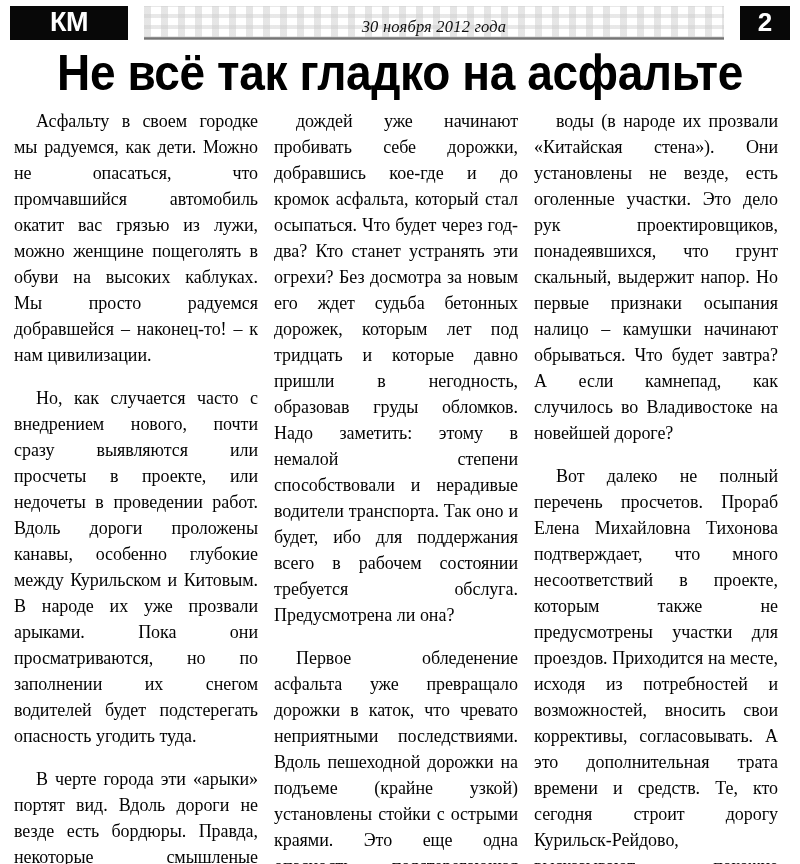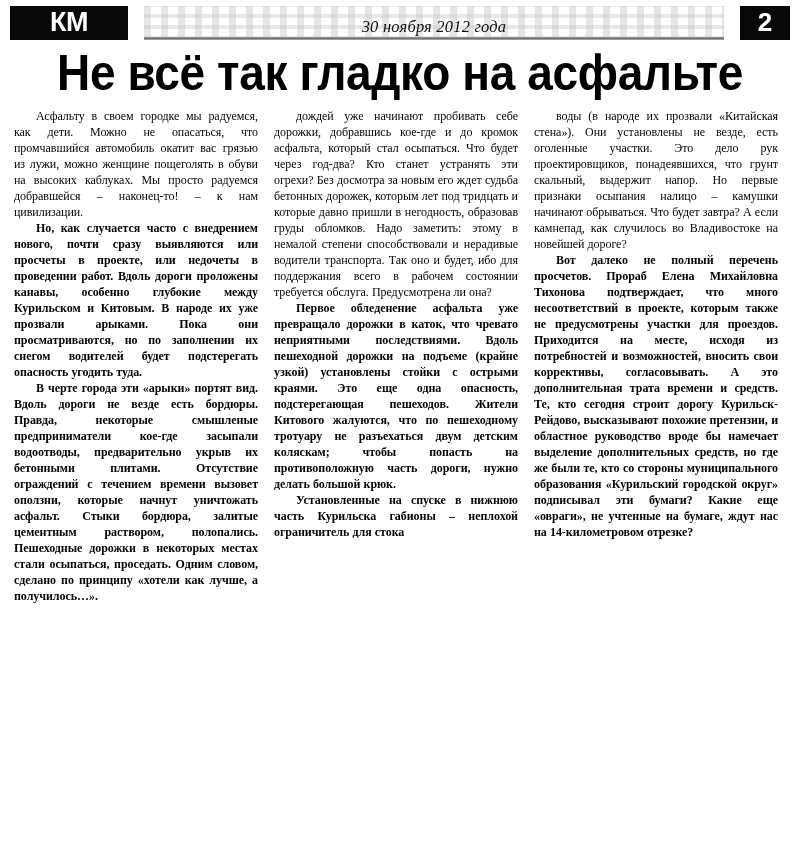--- a/index.html
+++ b/index.html
@@ -126,28 +126,28 @@
     width: 252px;
     padding: 0 4px;
     box-sizing: border-box;
   }
   .col + .col { margin-left: 8px; }
 
   .col p {
     margin: 0;
     text-indent: 22px;
     text-align: justify;
-    font-size: 12px;
-    line-height: 16px;
+    font-size: 18px;
+    line-height: 26px;
     letter-spacing: -0.05px;
     hyphens: auto;
     -webkit-hyphens: auto;
     word-spacing: 0.2px;
   }
-  .col p + p { margin-top: 0; font-weight: bold; }
+  .col p + p { margin-top: 17px; }
 
   .byline {
     margin-top: 14px;
     text-align: right;
     font-weight: bold;
     font-size: 14.6px;
     text-indent: 0;
   }
 
   

